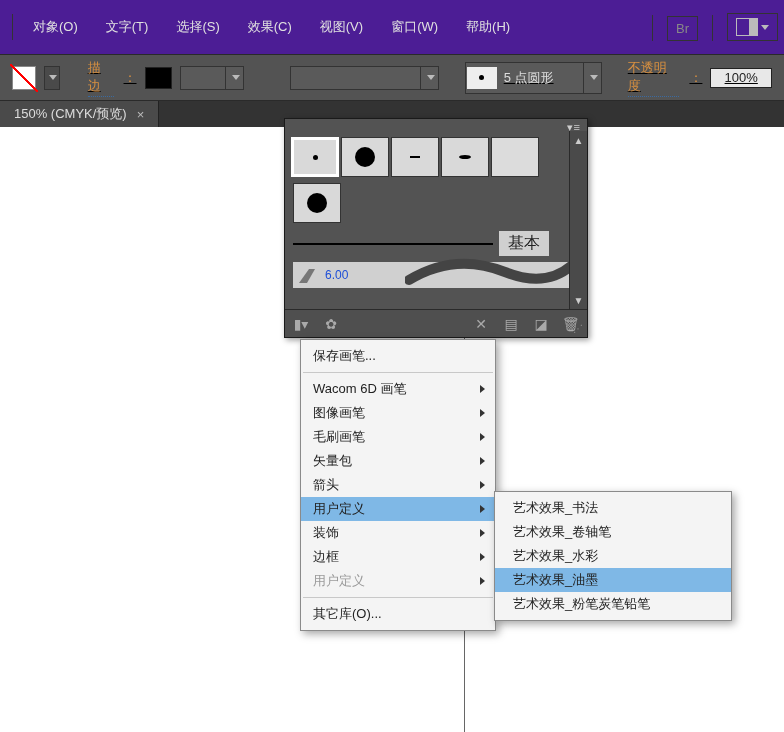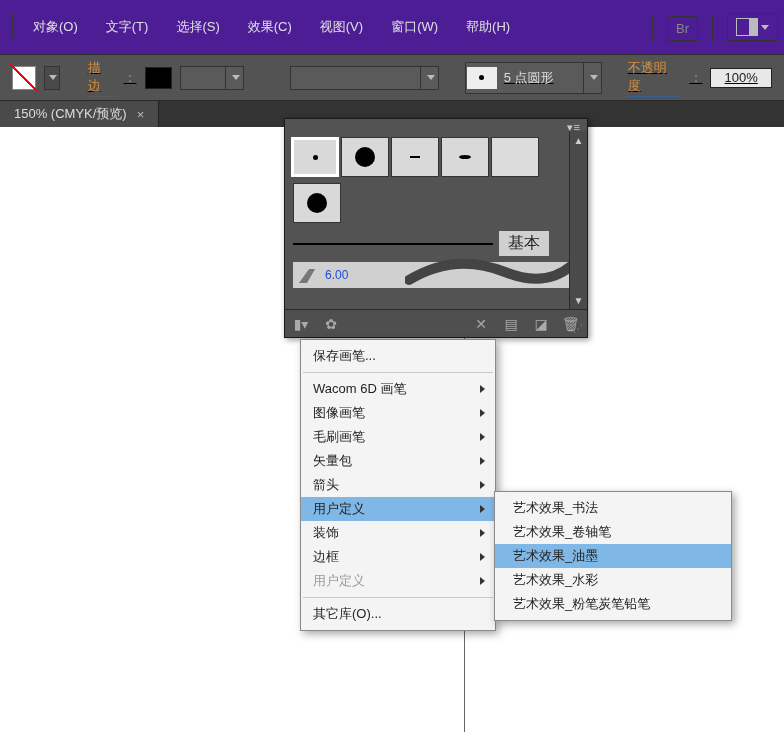--- a/index.html
+++ b/index.html
@@ -218,16 +218,16 @@
   <div class="ctx-item has-sub">装饰</div>
   <div class="ctx-item has-sub">边框</div>
   <div class="ctx-item has-sub disabled">用户定义</div>
   <div class="ctx-sep"></div>
   <div class="ctx-item">其它库(O)...</div>
 </div>
 
 <div class="sub-menu">
   <div class="ctx-item">艺术效果_书法</div>
   <div class="ctx-item">艺术效果_卷轴笔</div>
+  <div class="ctx-item">艺术效果_水彩</div>
   <div class="ctx-item highlight">艺术效果_油墨</div>
-  <div class="ctx-item">艺术效果_水彩</div>
   <div class="ctx-item">艺术效果_粉笔炭笔铅笔</div>
 </div>
 
 </body></html>

